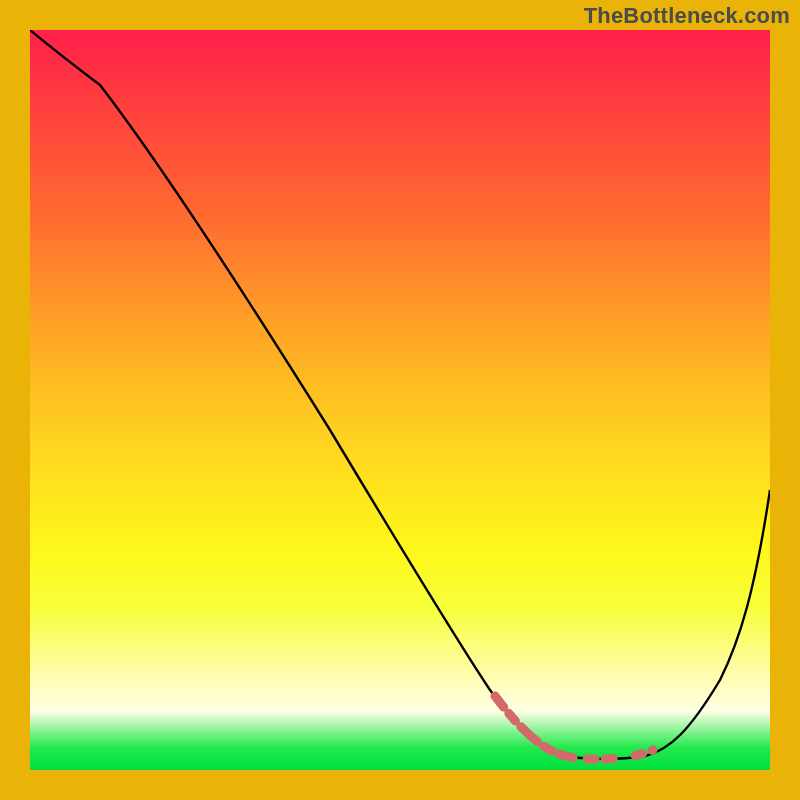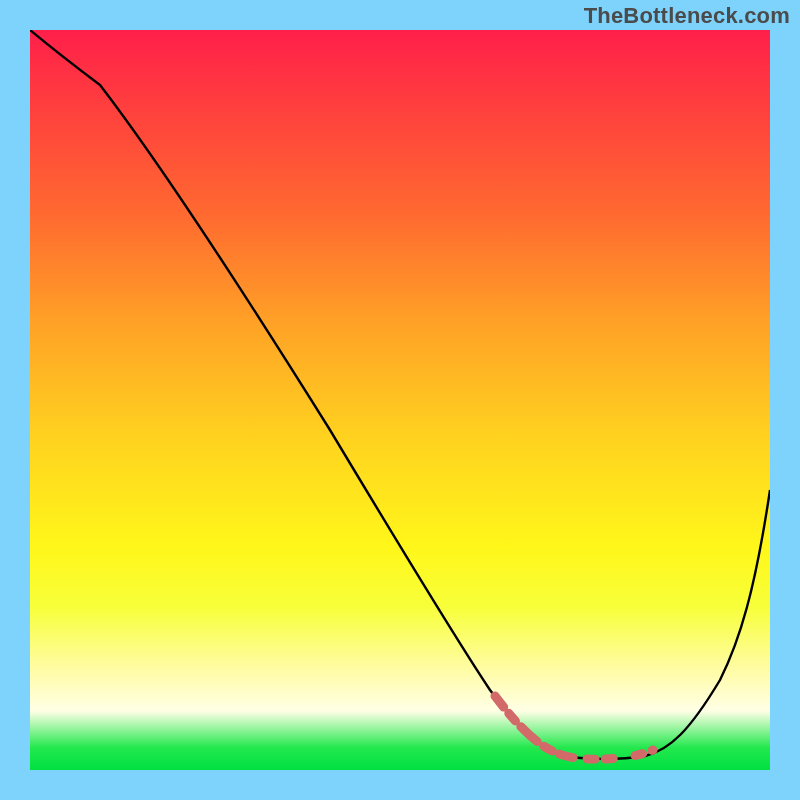--- a/index.html
+++ b/index.html
@@ -8,21 +8,21 @@
     width: 800px;
     height: 800px;
     background: #000;
     overflow: hidden;
     font-family: Arial, Helvetica, sans-serif;
   }
   .frame {
     position: relative;
     width: 800px;
     height: 800px;
-    background: #7dd3fc;
+    background: #eab308;
   }
   .watermark {
     position: absolute;
     top: 3px;
     right: 10px;
     color: #4b4b4b;
     font-size: 22px;
     font-weight: 600;
     letter-spacing: 0.2px;
     z-index: 5;

